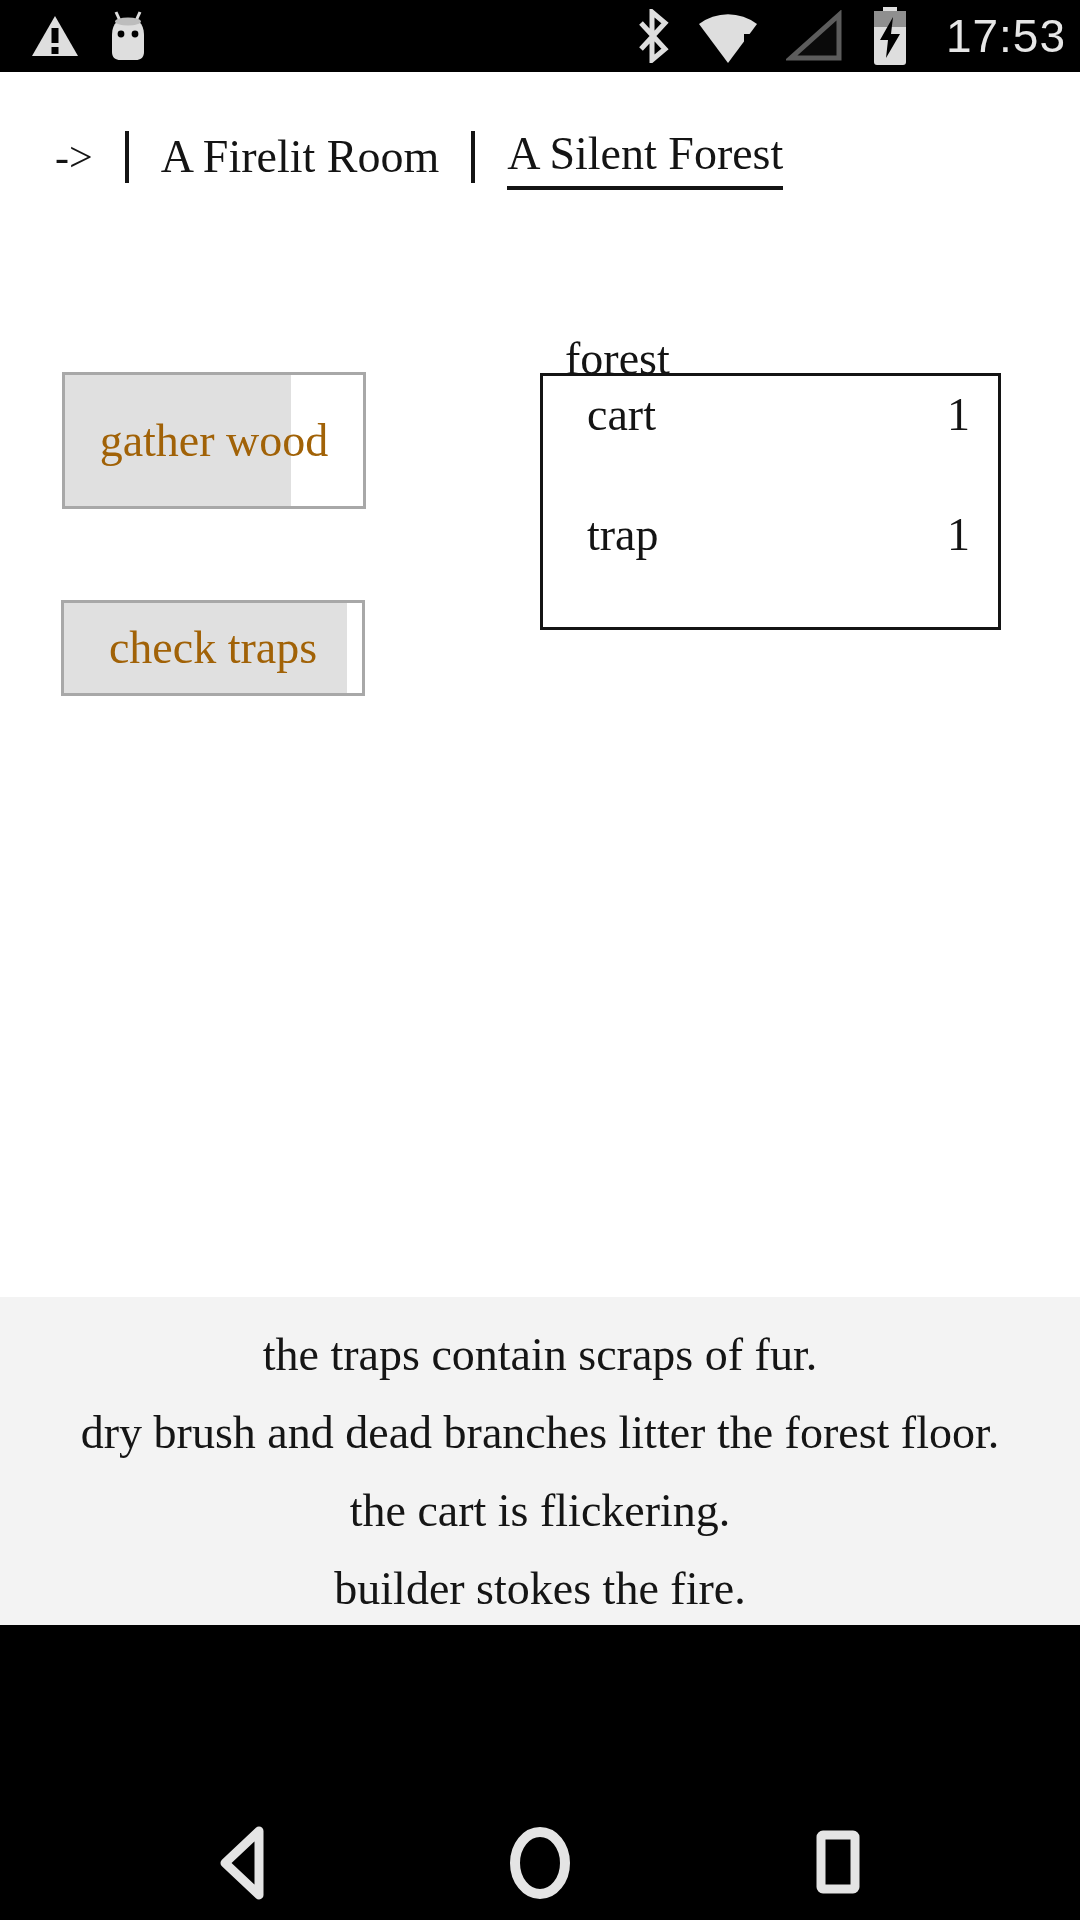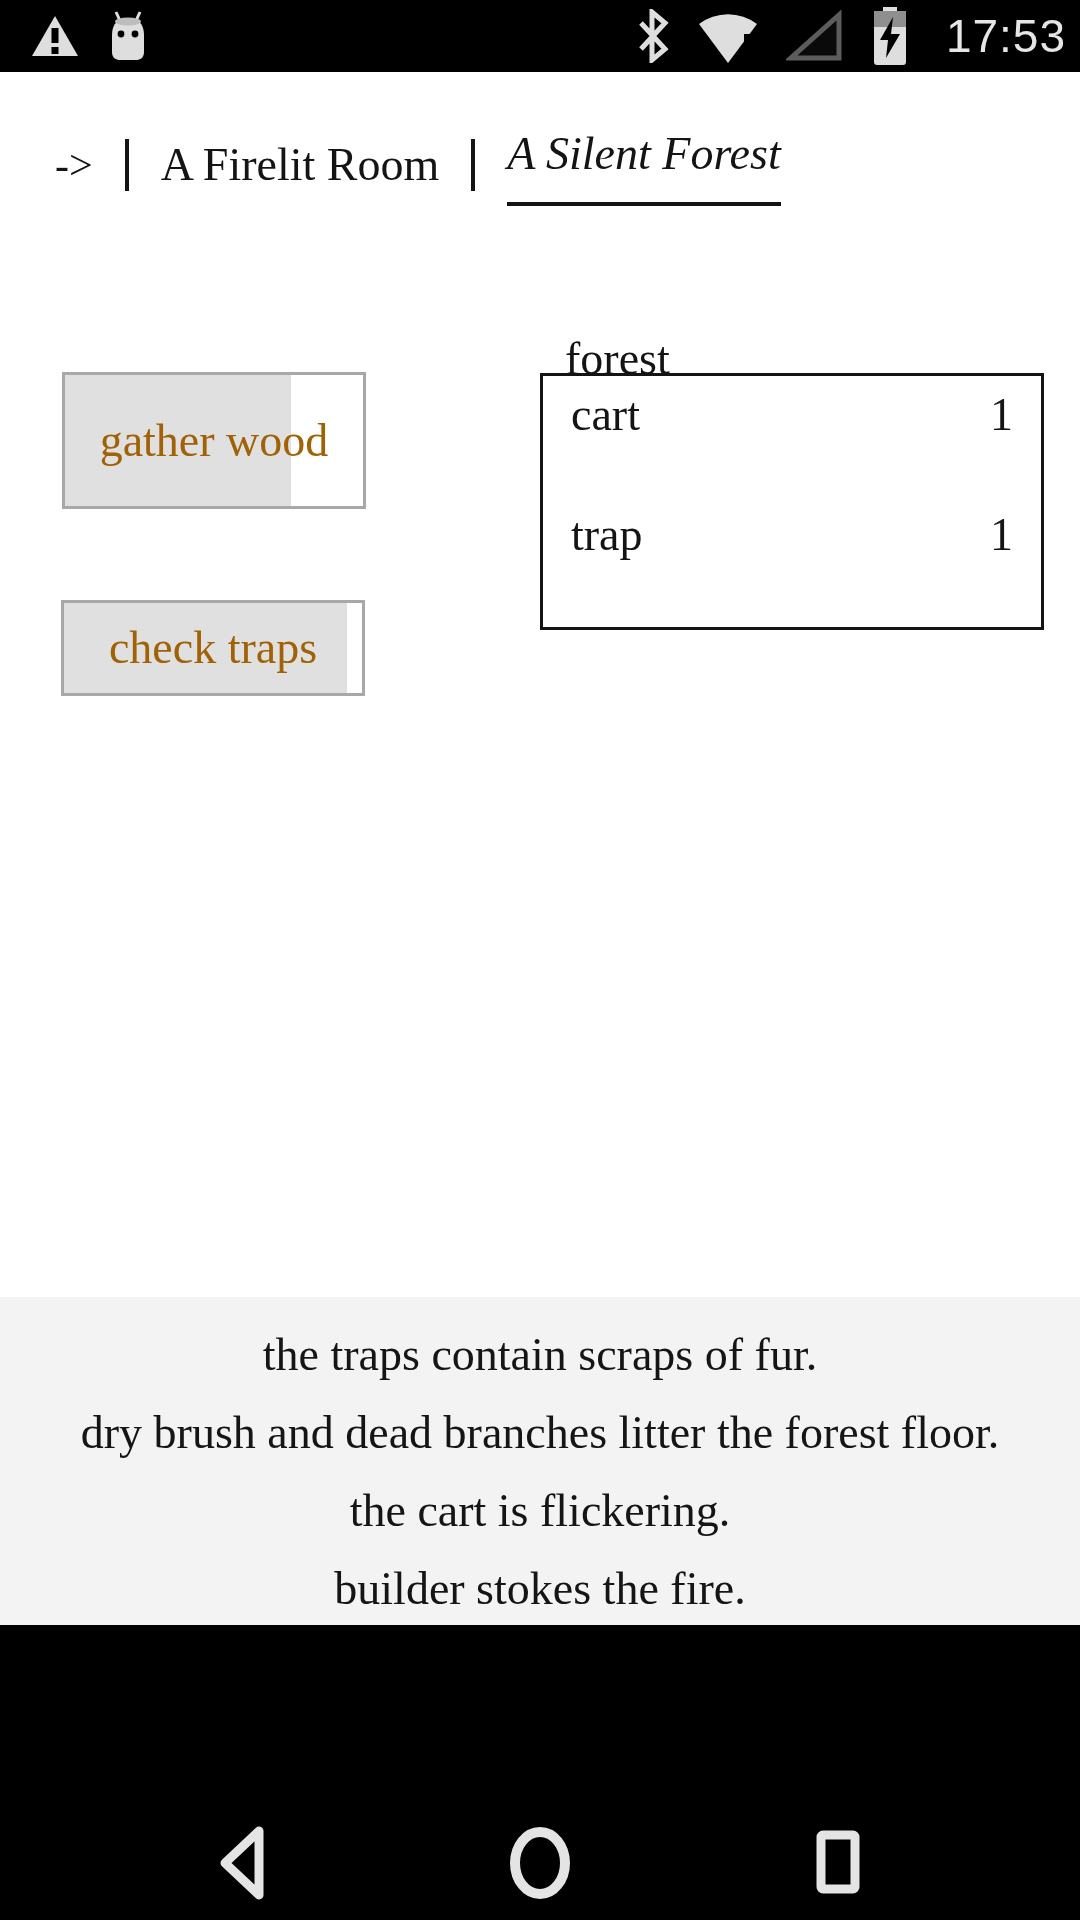--- a/index.html
+++ b/index.html
@@ -29,21 +29,21 @@
   }
 
   
   .loc-header {
     position: absolute; top: 124px; left: 55px;
     display: flex; align-items: center; gap: 32px;
     font-size: 46px; line-height: 60px; white-space: nowrap;
   }
   .loc-sep { width: 4px; height: 52px; background: #141414; }
   .loc-tab { cursor: default; }
-  .loc-tab.active { border-bottom: 4px solid #141414; padding-bottom: 18px; font-style: italic; }
+  .loc-tab.active { border-bottom: 4px solid #141414; padding-bottom: 2px; }
   .loc-arrow { font-size: 42px; }
 
   
   .game-btn {
     position: absolute; box-sizing: border-box;
     border: 3px solid #a8a8a8; background: #ffffff;
     font-family: "Liberation Serif", serif;
     font-size: 46px; color: #a16207;
     padding: 0; overflow: hidden;
   }
@@ -56,29 +56,29 @@
     width: 100%; height: 100%;
     display: flex; align-items: center; justify-content: center;
     text-align: center; line-height: 50px;
   }
   .btn-gather { left: 62px; top: 372px; width: 304px; height: 137px; }
   .btn-gather .btn-label span { max-width: 230px; display: inline-block; }
   .btn-check  { left: 61px; top: 600px; width: 304px; height: 96px; }
 
   
   .stores-box {
-    position: absolute; left: 540px; top: 373px; width: 504px; height: 257px;
+    position: absolute; left: 540px; top: 373px; width: 461px; height: 257px;
     border: 3px solid #141414; box-sizing: border-box;
     font-size: 46px;
   }
   .stores-title {
     position: absolute; top: -40px; left: 22px;
     line-height: 46px; background: transparent;
   }
-  .stores-rows { padding: 12px 28px 0 28px; }
+  .stores-rows { padding: 12px 28px 0 44px; }
   .store-row {
     display: flex; justify-content: space-between;
     line-height: 54px; margin-bottom: 66px;
   }
 
   
   .log-area {
     position: absolute; left: 0; right: 0; top: 1297px; height: 328px;
     background: #f3f3f3; box-sizing: border-box;
     padding-top: 32px; text-align: center;

